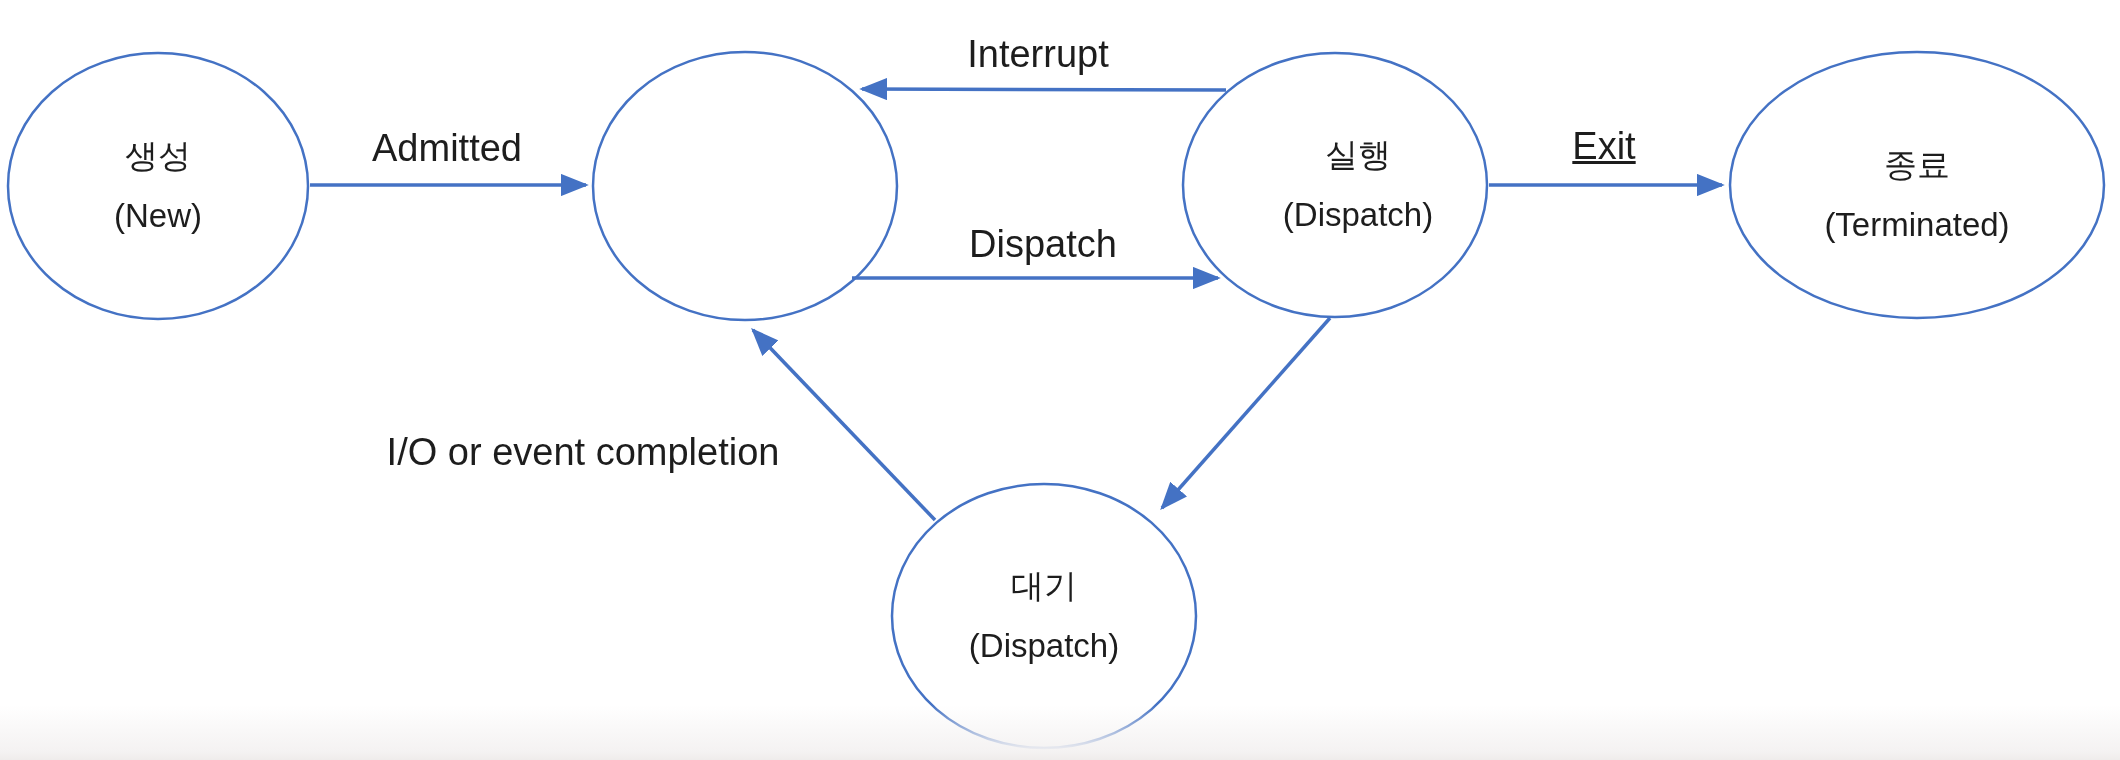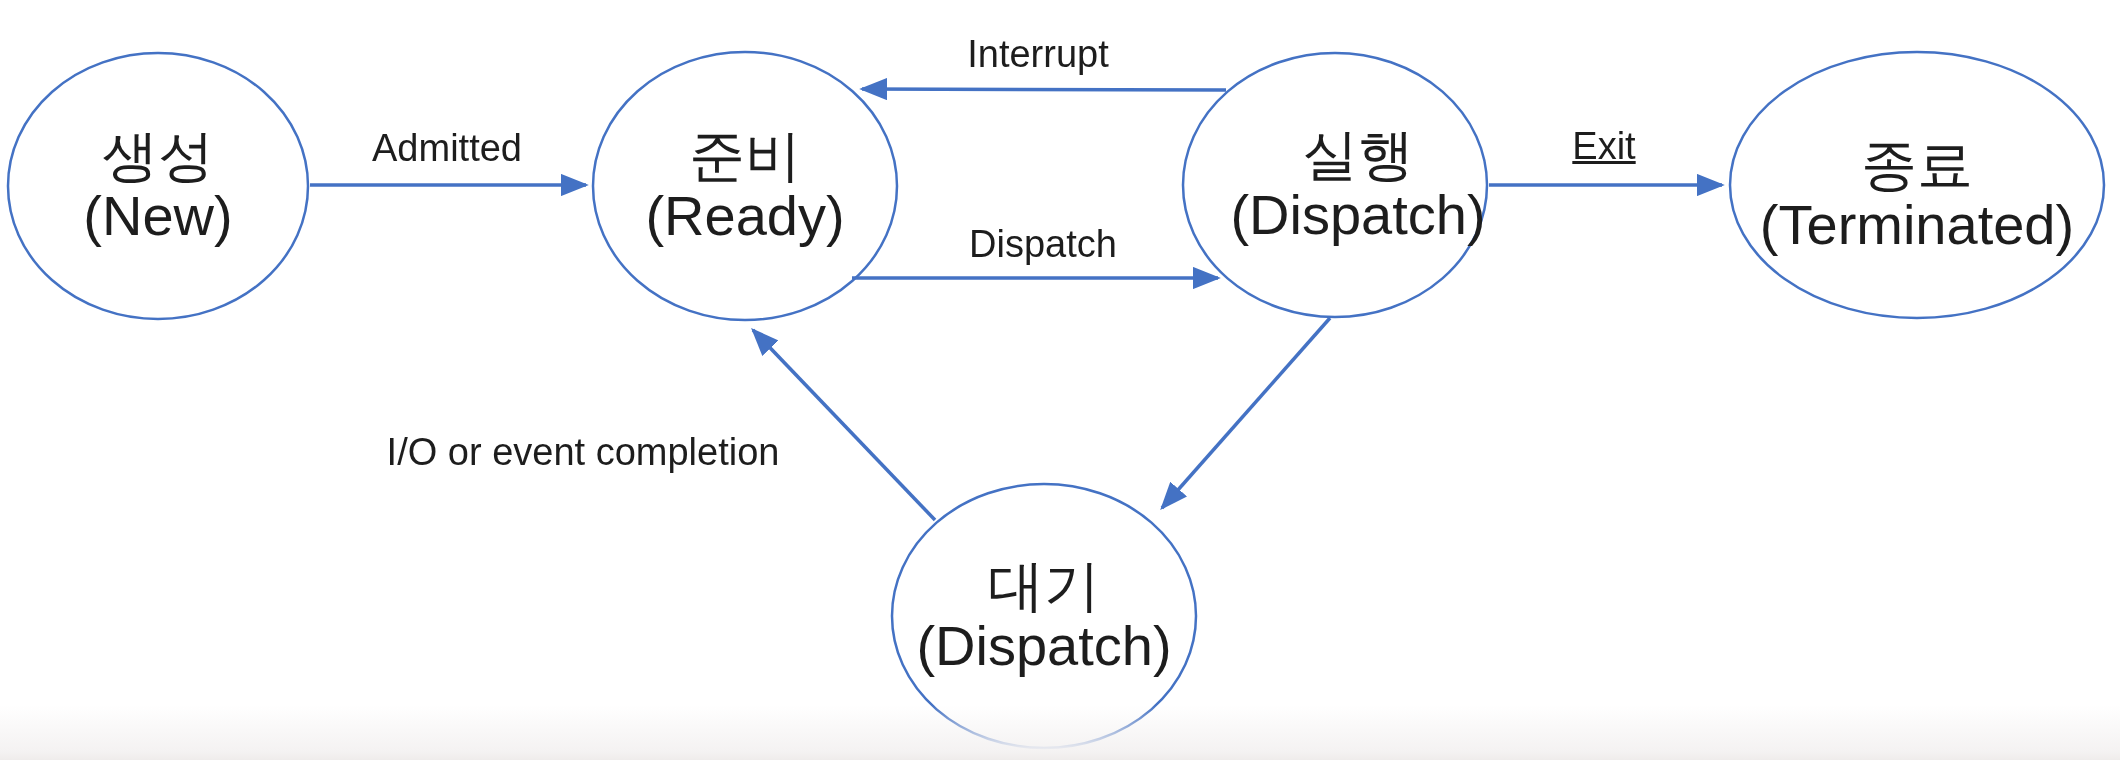--- a/index.html
+++ b/index.html
@@ -18,21 +18,21 @@
   #diagram-svg {
     position: absolute;
     left: 0;
     top: 0;
   }
   .state-label {
     position: absolute;
     transform: translateX(-50%);
     text-align: center;
     color: #1d1d1d;
-    font-size: 56px;
+    font-size: 33px;
     line-height: 60px;
     white-space: nowrap;
   }
   .edge-label {
     position: absolute;
     transform: translateX(-50%);
     color: #1d1d1d;
     font-size: 38px;
     line-height: 44px;
     white-space: nowrap;
@@ -76,24 +76,20 @@
     <line x1="1330" y1="318" x2="1162" y2="508" stroke="#4472c4" stroke-width="3.5" marker-end="url(#arrowhead)"></line>
 
     <line x1="935" y1="520" x2="753" y2="330" stroke="#4472c4" stroke-width="3.5" marker-end="url(#arrowhead)"></line>
   </svg>
 
   <div class="state-label" style="left:158px; top:126px;">
     <div>생성</div>
     <div>(New)</div>
   </div>
 
-  <div class="state-label" style="left:745px; top:126px;">
-    <div>준비</div>
-    <div>(Ready)</div>
-  </div>
 
   <div class="state-label" style="left:1335px; top:125px;margin-left:23px;">
     <div>실행</div>
     <div>(Dispatch)</div>
   </div>
 
   <div class="state-label" style="left:1917px; top:135px;">
     <div>종료</div>
     <div>(Terminated)</div>
   </div>

